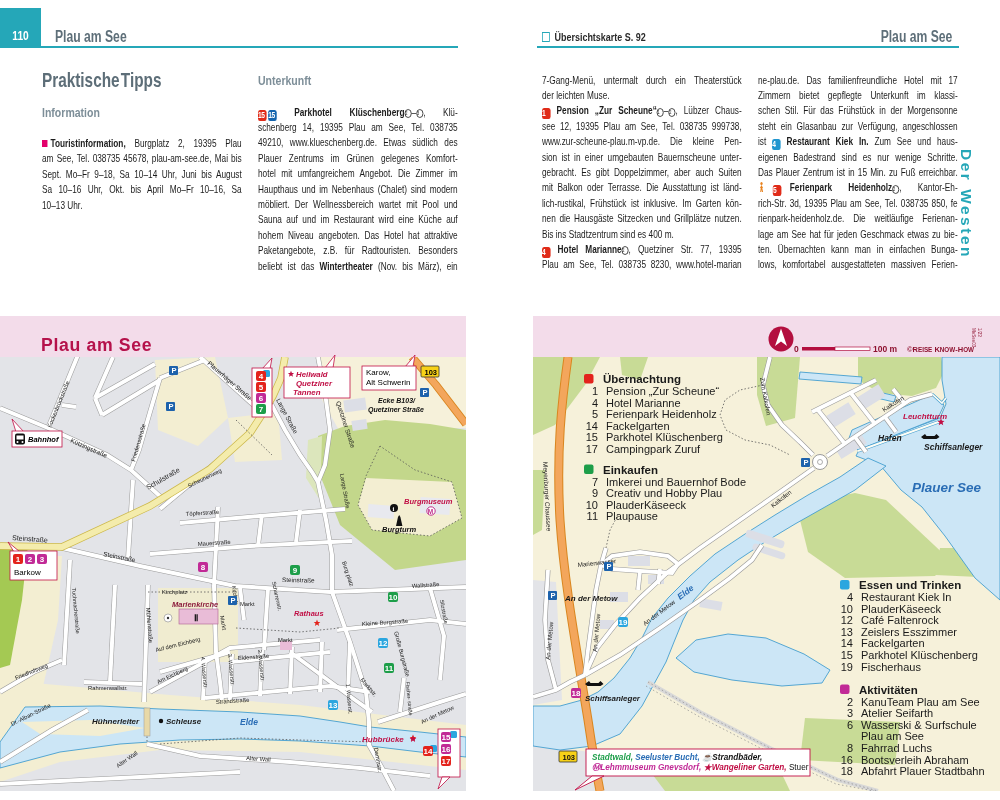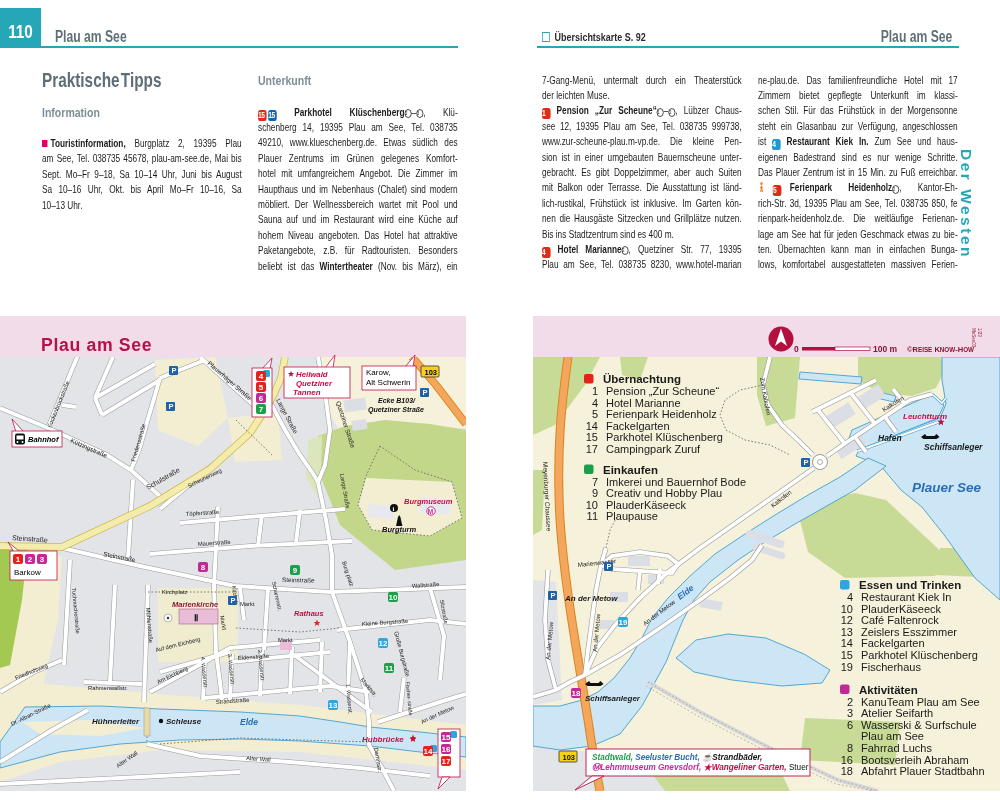--- a/index.html
+++ b/index.html
@@ -1,20 +1,20 @@
 <!DOCTYPE html>
 <html><head><meta charset="utf-8">
 <style>
 html,body{margin:0;padding:0;}
 body{width:1000px;height:800px;position:relative;background:#fff;overflow:hidden;
   font-family:"Liberation Sans",sans-serif;}
 .abs{position:absolute;}
 
 .pagenum{position:absolute;top:8px;width:41px;height:40px;background:#25a7b8;color:#fff;
-  font-weight:bold;font-size:18px;}
+  font-weight:bold;font-size:12px;}
 .pn-in{position:absolute;bottom:5px;width:100%;text-align:center;transform:scaleX(.85);}
 .hdrtitle{position:absolute;color:#5e6f79;font-weight:bold;font-size:16px;
   transform:scaleX(.76);white-space:nowrap;}
 .tealrule{position:absolute;top:46px;height:2px;background:#25a7b8;}
 
 .col{position:absolute;font-size:10.6px;line-height:15.4px;color:#1c1c1c;
   transform:scaleX(.78);transform-origin:0 0;}
 .col .ln{text-align:justify;text-align-last:justify;height:15.4px;white-space:nowrap;}
 .col .lnl{text-align:left;text-align-last:left;}
 b{font-weight:bold;}

